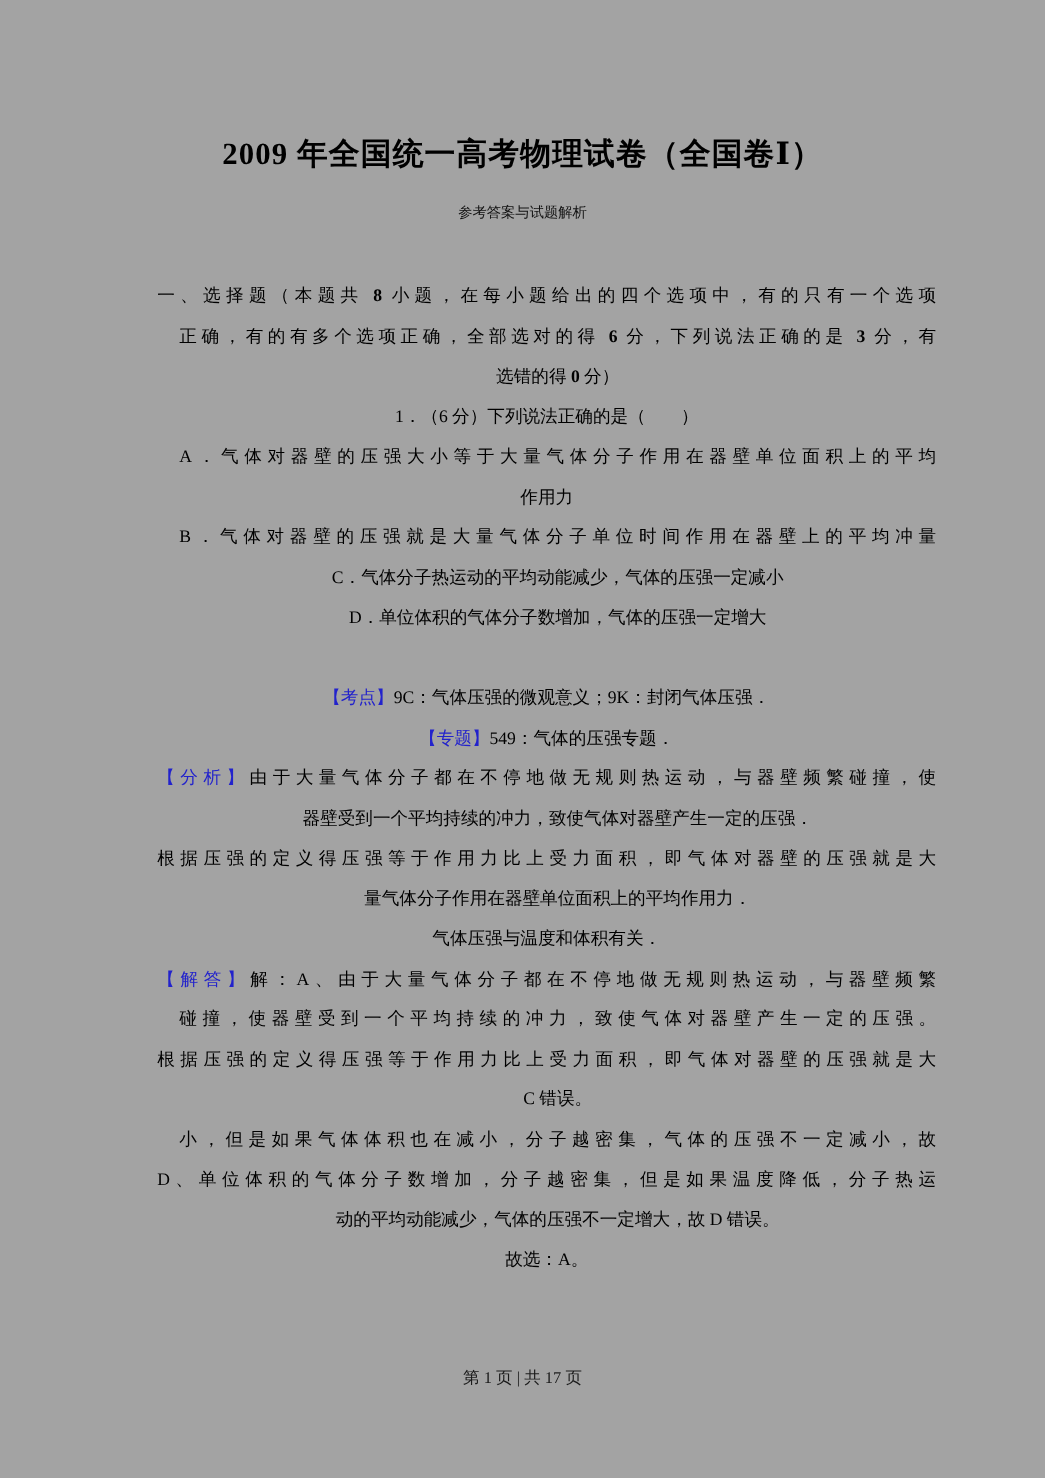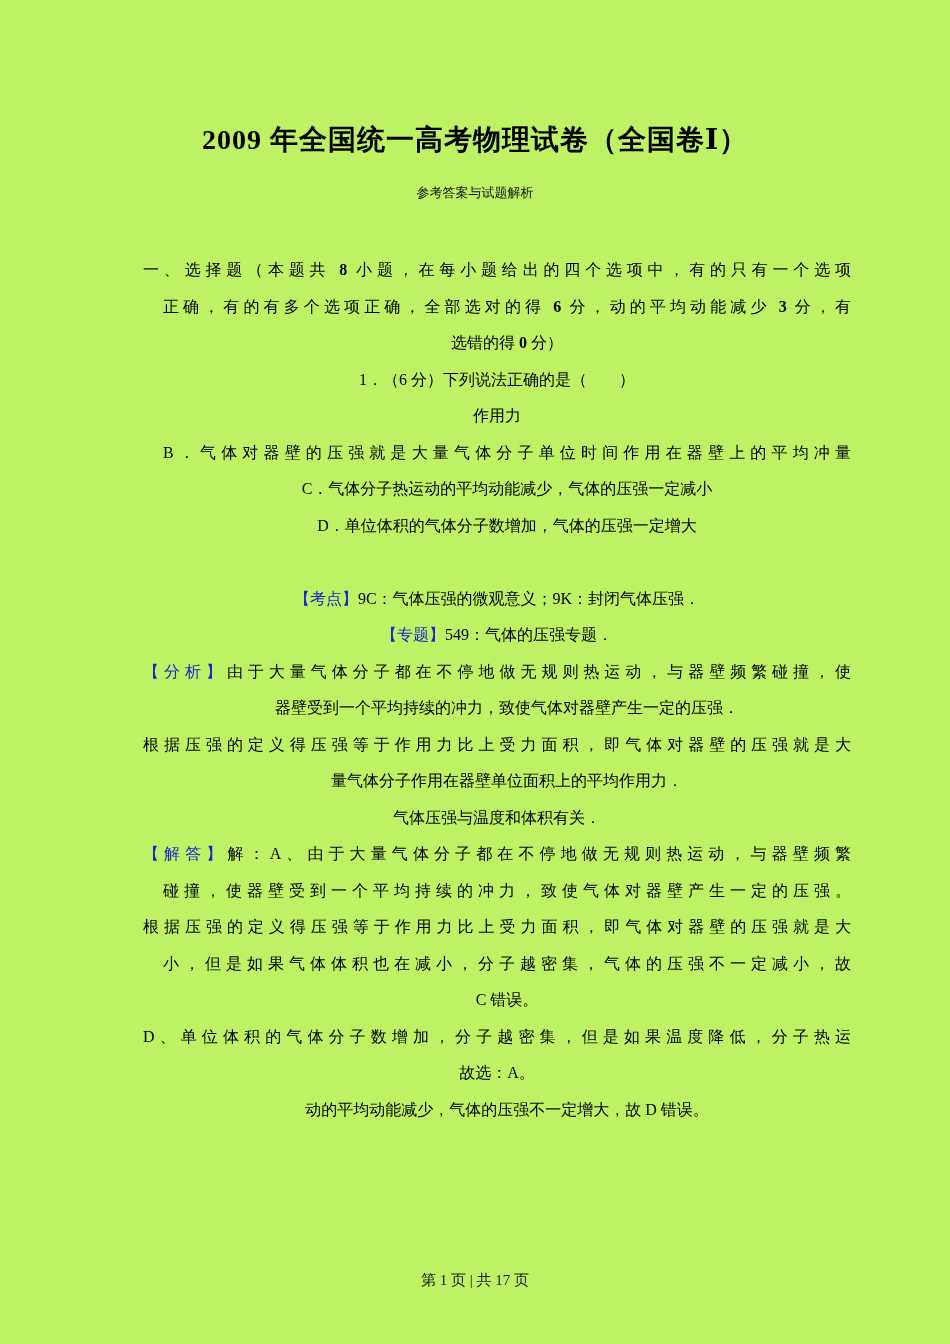--- a/index.html
+++ b/index.html
@@ -1,19 +1,19 @@
 <!DOCTYPE html>
 <html><head>
 <meta charset="utf-8">
 <style>
   html,body{margin:0;padding:0;background:#ffffff;}
   .page{
     position:relative;
     width:950px;height:1344px;
-    background:#bef264;
+    background:#a3a3a3;
     color:#000;
     font-family:"Liberation Serif","DejaVu Serif",serif;
     overflow:hidden;
   }
   .title{
     position:absolute;top:121px;left:0;width:100%;
     text-align:center;
     font-size:28px;font-weight:bold;letter-spacing:1px;
   }
   .subtitle{
@@ -28,49 +28,50 @@
   .line{
     height:36.5px;line-height:36.5px;
     text-align:center;
   }
   .line.ind{padding-left:20px;}
   .line.fill{text-align:justify;text-align-last:justify;}
   .line b{font-weight:bold;}
   .footer{
     position:absolute;top:1243px;left:0;width:100%;
     text-align:center;
-    font-size:15px;color:#1a1a1a;margin-top:28px;
+    font-size:15px;color:#1a1a1a;
   }
 </style>
 </head>
 <body>
 
 <div class="page">
   <div class="title">2009 年全国统一高考物理试卷（全国卷Ⅰ）</div>
   <div class="subtitle">参考答案与试题解析</div>
   <div class="content" id="body-lines">
       <div class="line fill"><span>一、选择题（本题共 </span><b>8</b><span> 小题，在每小题给出的四个选项中，有的只有一个选项</span></div>
-      <div class="line ind fill"><span>正确，有的有多个选项正确，全部选对的得 </span><b>6</b><span> 分，动的平均动能减少 </span><b>3</b><span> 分，有</span></div>
+      <div class="line ind fill"><span>正确，有的有多个选项正确，全部选对的得 </span><b>6</b><span> 分，下列说法正确的是 </span><b>3</b><span> 分，有</span></div>
       <div class="line ind"><span>选错的得 </span><b>0</b><span> 分）</span></div>
       <div class="line"><span>1．（6 分）下列说法正确的是（　　）</span></div>
+      <div class="line ind fill"><span>A．气体对器壁的压强大小等于大量气体分子作用在器壁单位面积上的平均</span></div>
       <div class="line"><span>作用力</span></div>
       <div class="line ind fill"><span>B．气体对器壁的压强就是大量气体分子单位时间作用在器壁上的平均冲量</span></div>
       <div class="line ind"><span>C．气体分子热运动的平均动能减少，气体的压强一定减小</span></div>
       <div class="line ind"><span>D．单位体积的气体分子数增加，气体的压强一定增大</span></div>
       <div class="line"></div>
       <div class="line"><span style="color: rgb(34, 34, 204);">【考点】</span><span>9C：气体压强的微观意义；9K：封闭气体压强．</span></div>
       <div class="line"><span style="color: rgb(34, 34, 204);">【专题】</span><span>549：气体的压强专题．</span></div>
       <div class="line fill"><span style="color: rgb(34, 34, 204);">【分析】</span><span>由于大量气体分子都在不停地做无规则热运动，与器壁频繁碰撞，使</span></div>
       <div class="line ind"><span>器壁受到一个平均持续的冲力，致使气体对器壁产生一定的压强．</span></div>
       <div class="line fill"><span>根据压强的定义得压强等于作用力比上受力面积，即气体对器壁的压强就是大</span></div>
       <div class="line ind"><span>量气体分子作用在器壁单位面积上的平均作用力．</span></div>
       <div class="line"><span>气体压强与温度和体积有关．</span></div>
       <div class="line fill"><span style="color: rgb(34, 34, 204);">【解答】</span><span>解：A、由于大量气体分子都在不停地做无规则热运动，与器壁频繁</span></div>
       <div class="line ind fill"><span>碰撞，使器壁受到一个平均持续的冲力，致使气体对器壁产生一定的压强。</span></div>
       <div class="line fill"><span>根据压强的定义得压强等于作用力比上受力面积，即气体对器壁的压强就是大</span></div>
+      <div class="line ind"><span>C 错误。</span></div>
       <div class="line ind fill"><span>小，但是如果气体体积也在减小，分子越密集，气体的压强不一定减小，故</span></div>
-      <div class="line ind"><span>C 错误。</span></div>
       <div class="line fill"><span>D、单位体积的气体分子数增加，分子越密集，但是如果温度降低，分子热运</span></div>
+      <div class="line ind"><span>动的平均动能减少，气体的压强不一定增大，故 D 错误。</span></div>
       <div class="line"><span>故选：A。</span></div>
-      <div class="line ind"><span>动的平均动能减少，气体的压强不一定增大，故 D 错误。</span></div>
     </div>
   <div class="footer">第 1 页 | 共 17 页</div>
 </div>
 
 </body></html>

